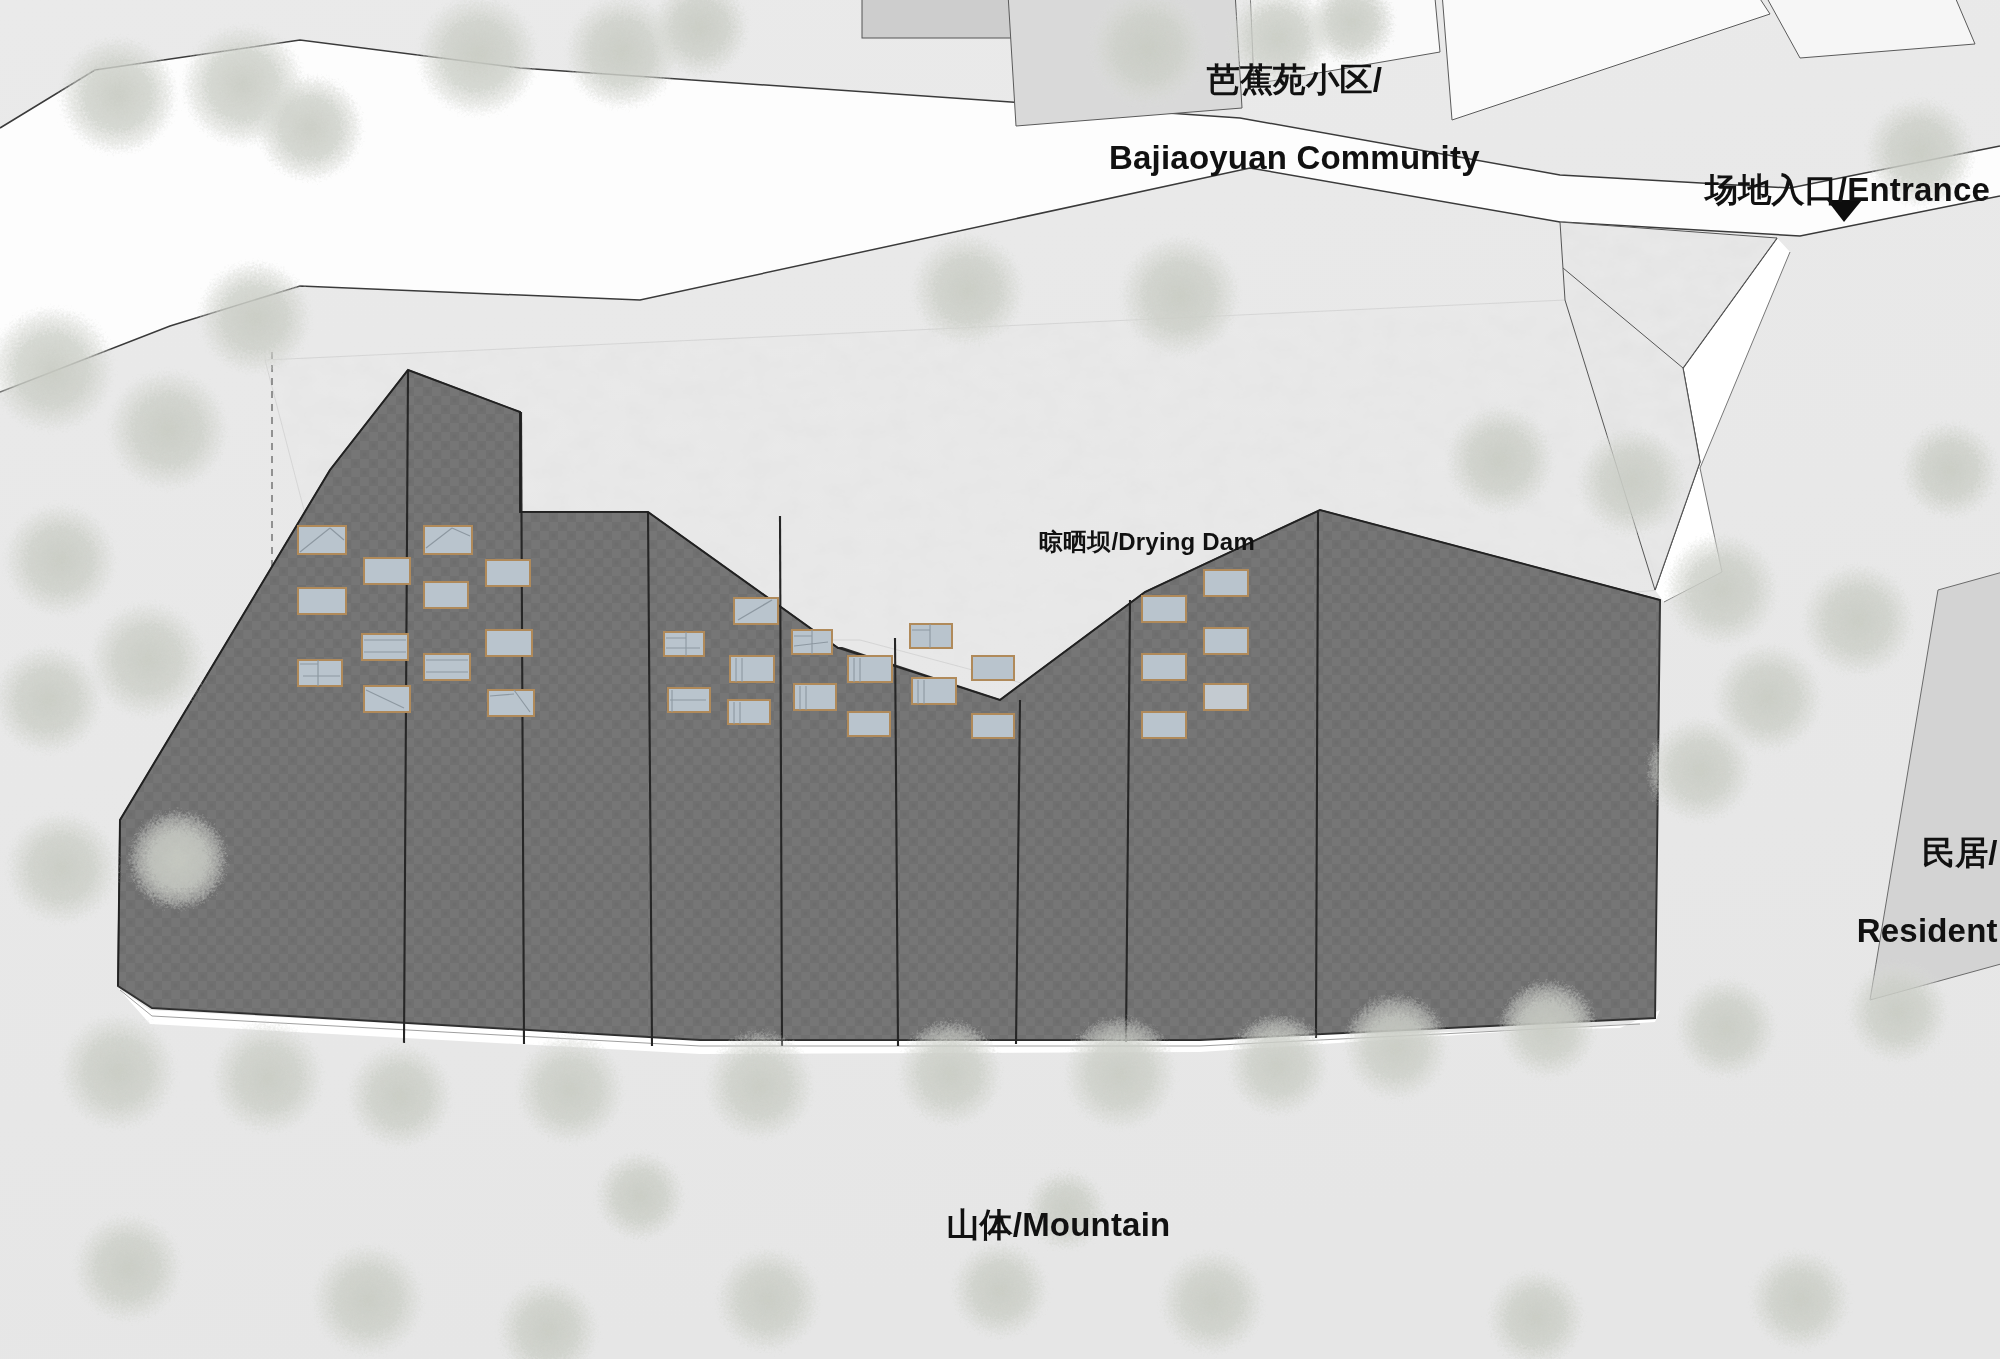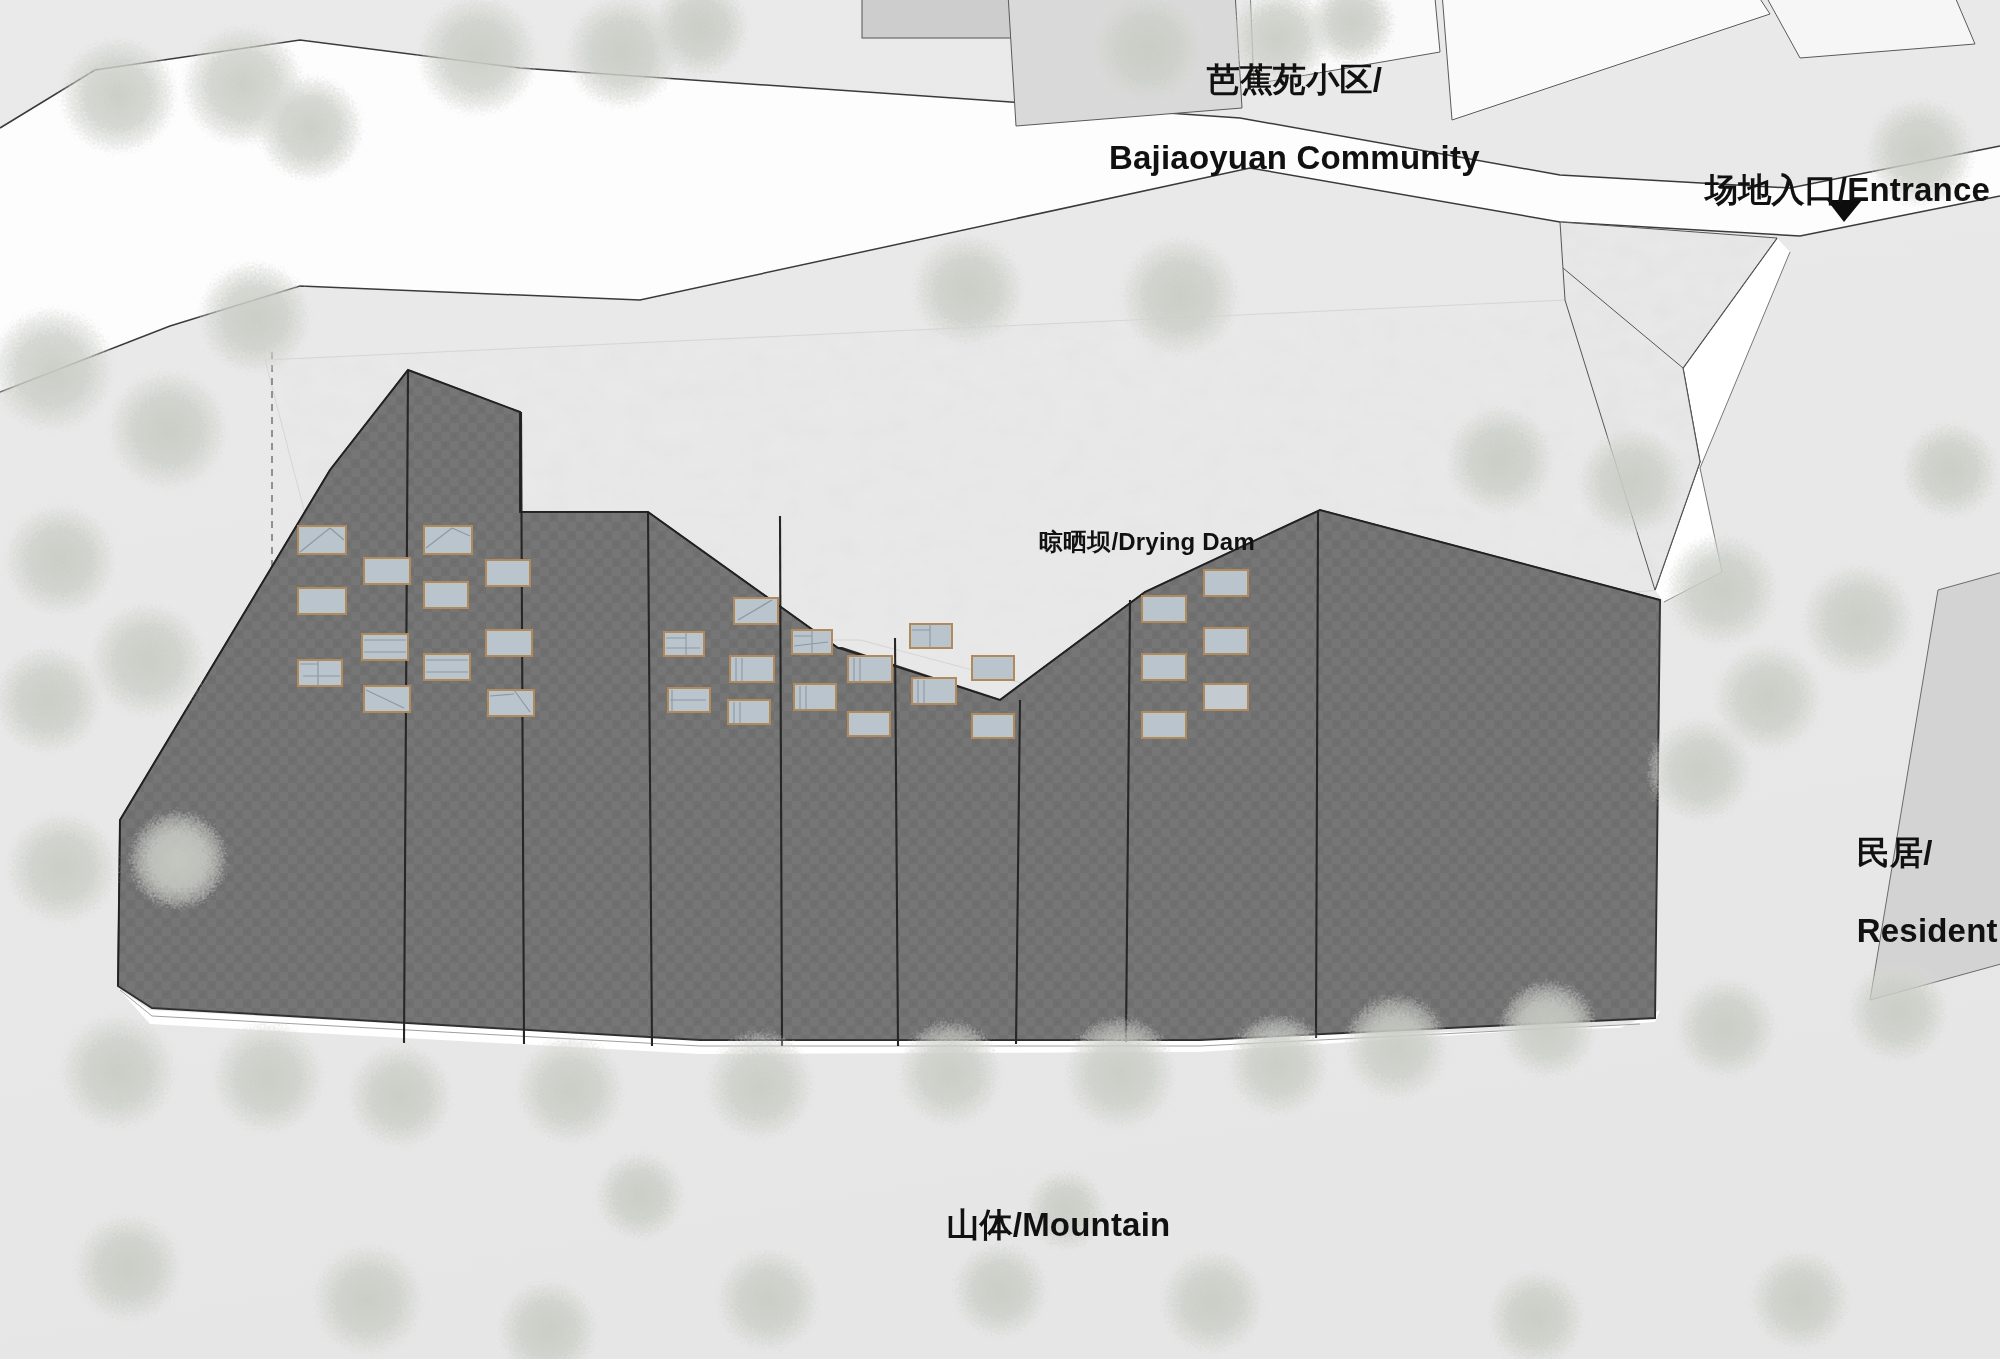--- a/index.html
+++ b/index.html
@@ -2,21 +2,21 @@
 <html><head>
 <meta charset="utf-8">
 <style>
   html,body{margin:0;padding:0;background:#fff;}
   body{font-family:"Liberation Sans","DejaVu Sans",sans-serif;}
   #stage{position:relative;width:2000px;height:1359px;overflow:hidden;background:#e8e8e8;}
   #stage svg{position:absolute;left:0;top:0;width:2000px;height:1359px;}
   .lbl{position:absolute;color:#111;font-weight:700;line-height:1.18;white-space:pre;letter-spacing:.2px;}
   .lbl.c{text-align:center;transform:translateX(-50%);}
   .lbl.r{text-align:right;}
-  .lbl.l{text-align:left;}
+  .lbl.l{text-align:right;}
 </style>
 </head>
 <body>
 
 <div id="stage">
 
 <svg viewBox="0 0 2000 1359" xmlns="http://www.w3.org/2000/svg">
   <defs>
 
     <radialGradient id="treeG" cx="50%" cy="50%" r="50%">

